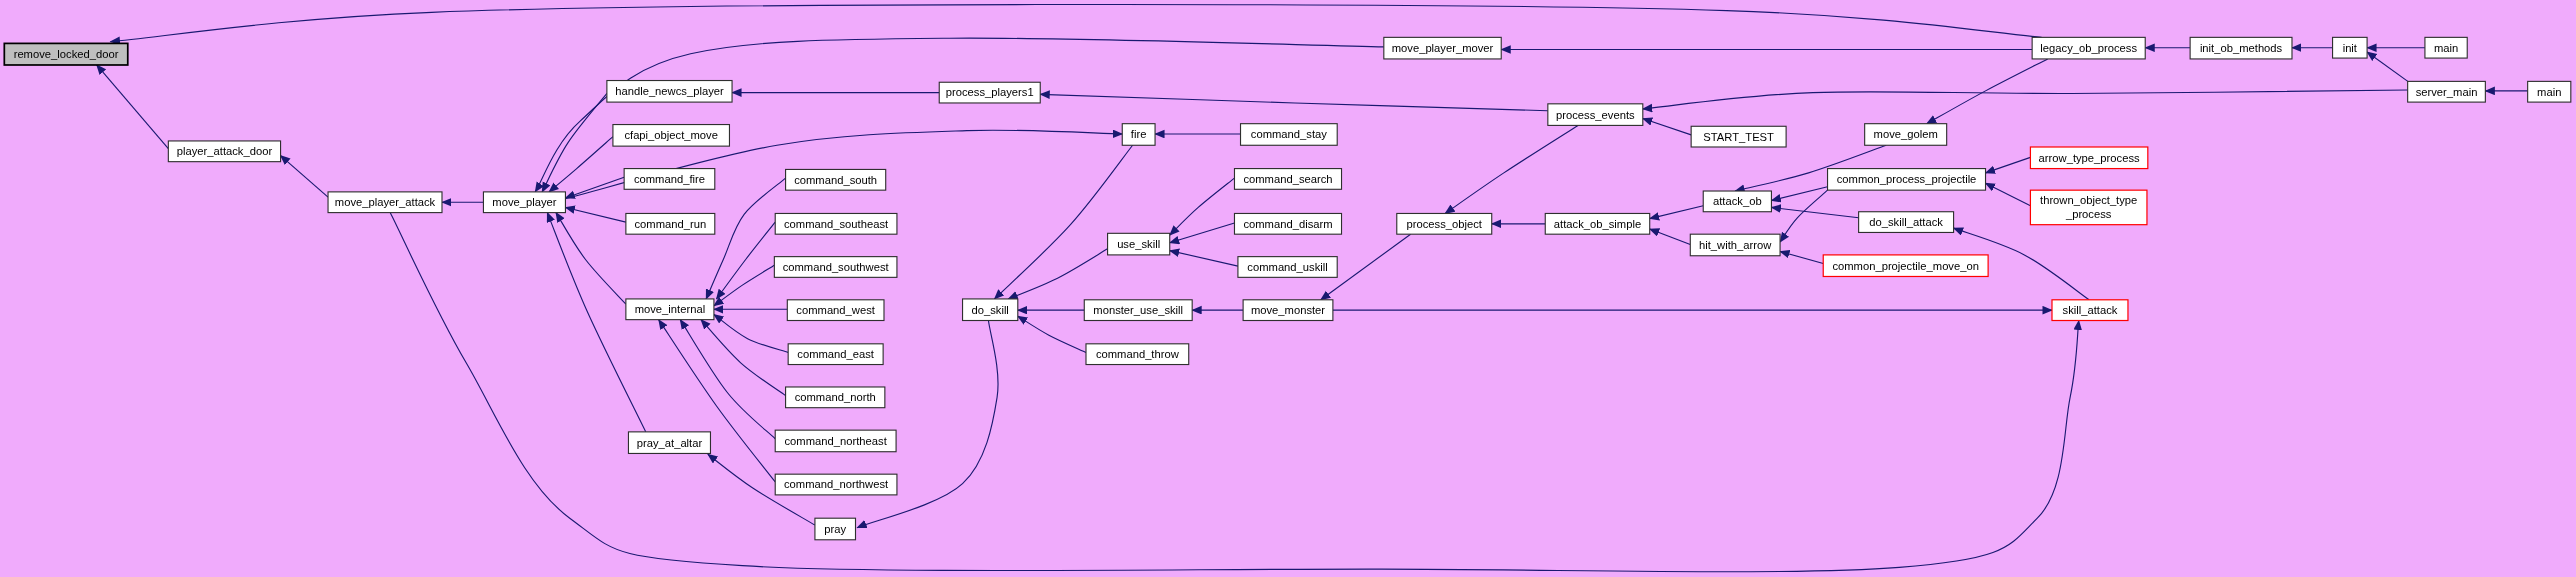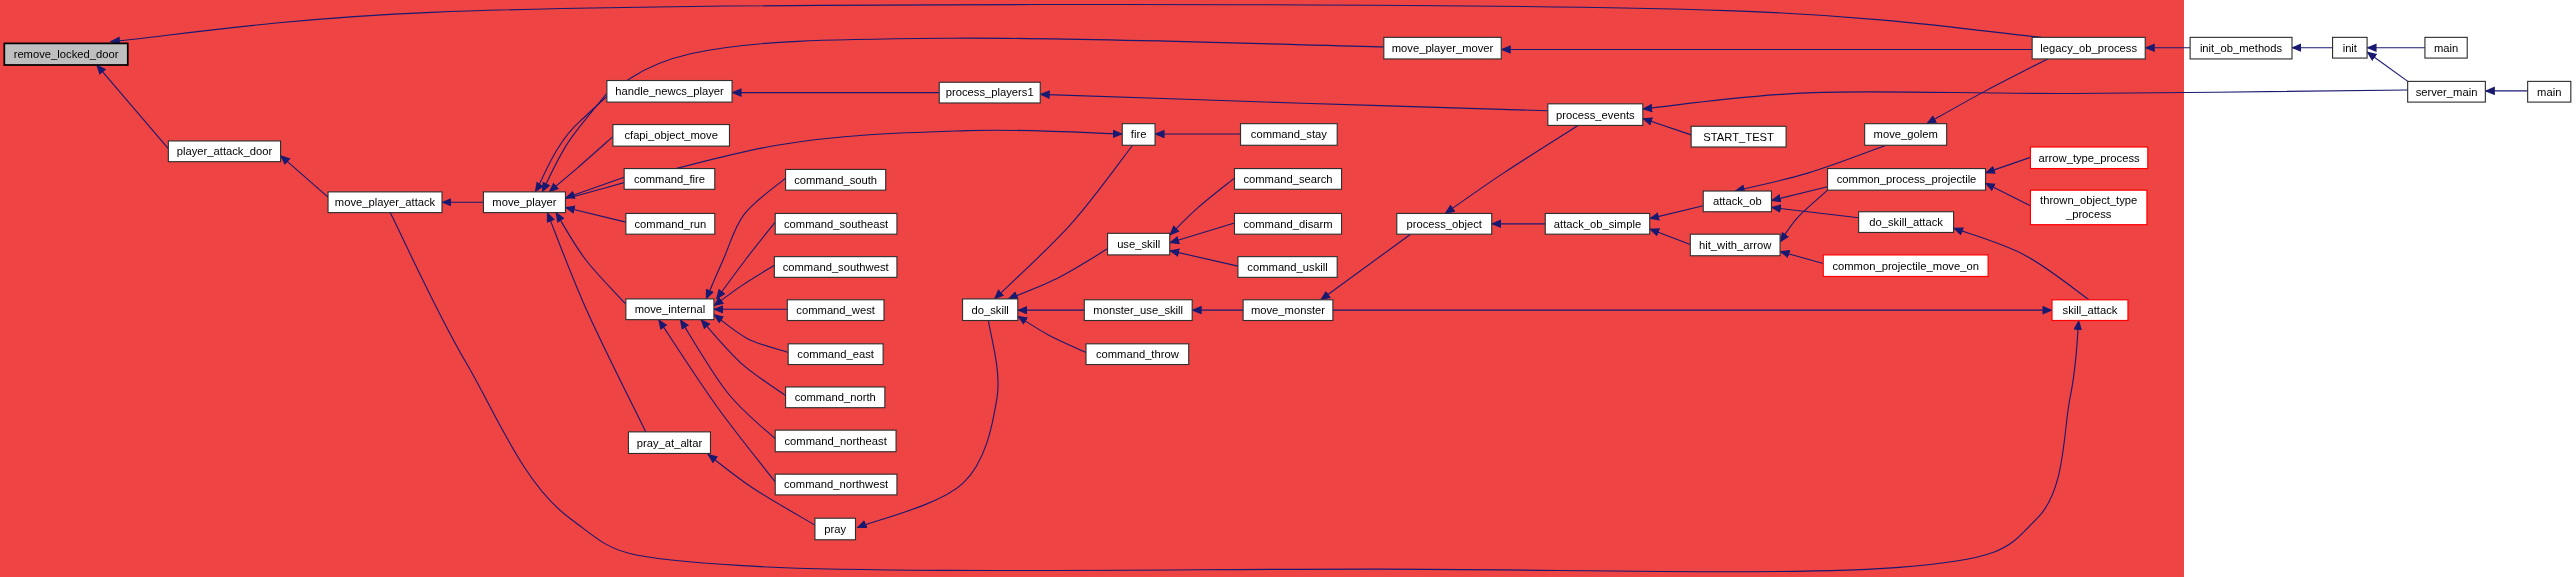--- a/index.html
+++ b/index.html
@@ -1,16 +1,16 @@
 <!DOCTYPE html>
 <html style="font-size:14px"><head>
 <meta charset="utf-8">
 <style>
   html,body{margin:0;padding:0;background:#ffffff;}
-  .graph-wrap{width:2184px;height:578px;position:relative;background:#ef4444;}
+  .graph-wrap{width:2576px;height:578px;position:relative;background:#f0abfc;}
   svg{display:block;}
   .edge{fill:none;}
   .node-label{font:13px "Liberation Sans","DejaVu Sans",sans-serif;fill:#000000;}
   text{pointer-events:none;}
 </style>
 </head>
 <body>
 
 <div class="graph-wrap">
   <svg id="graph-svg" width="2576" height="578" viewBox="0 0 2984 669" xmlns="http://www.w3.org/2000/svg">

